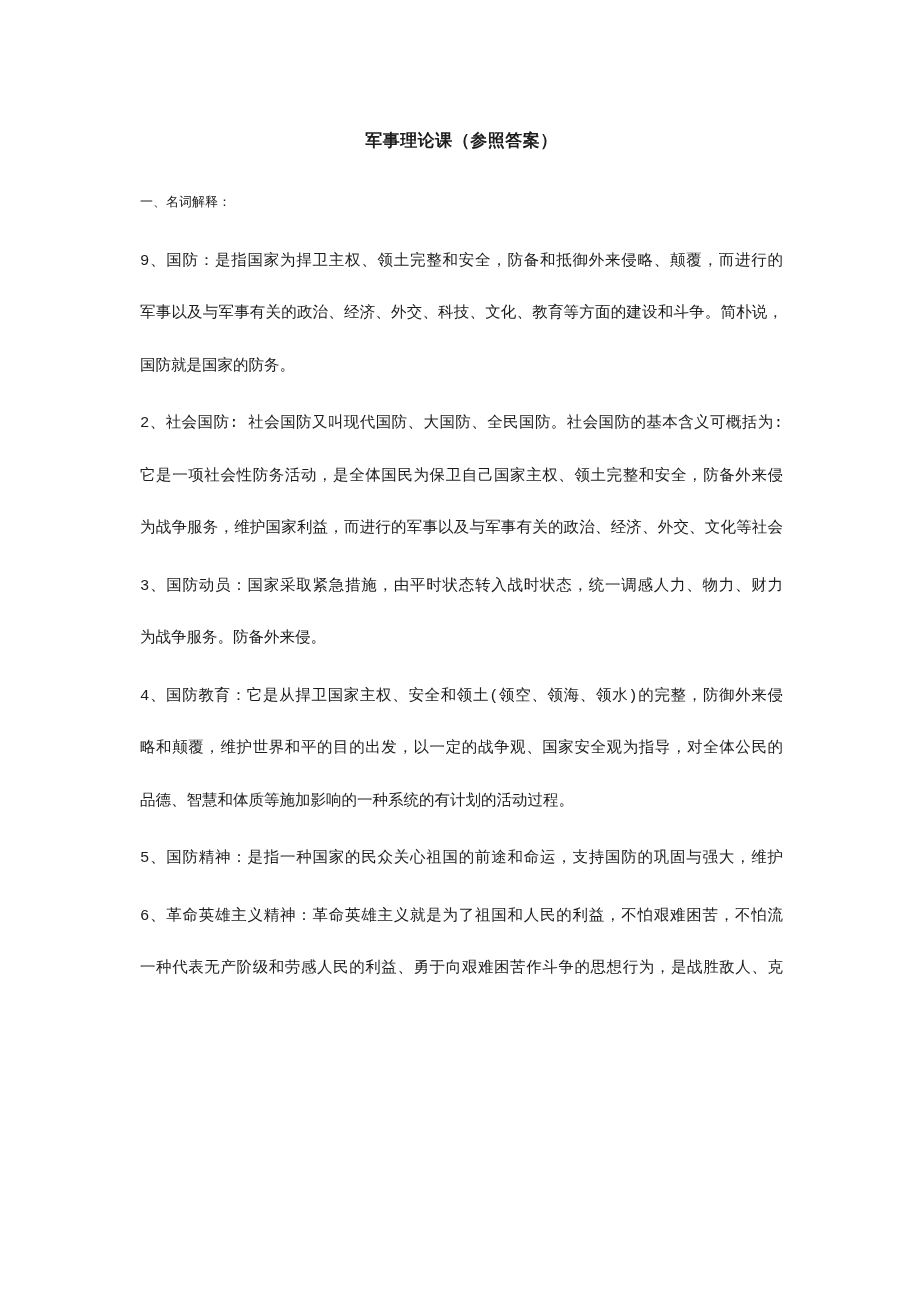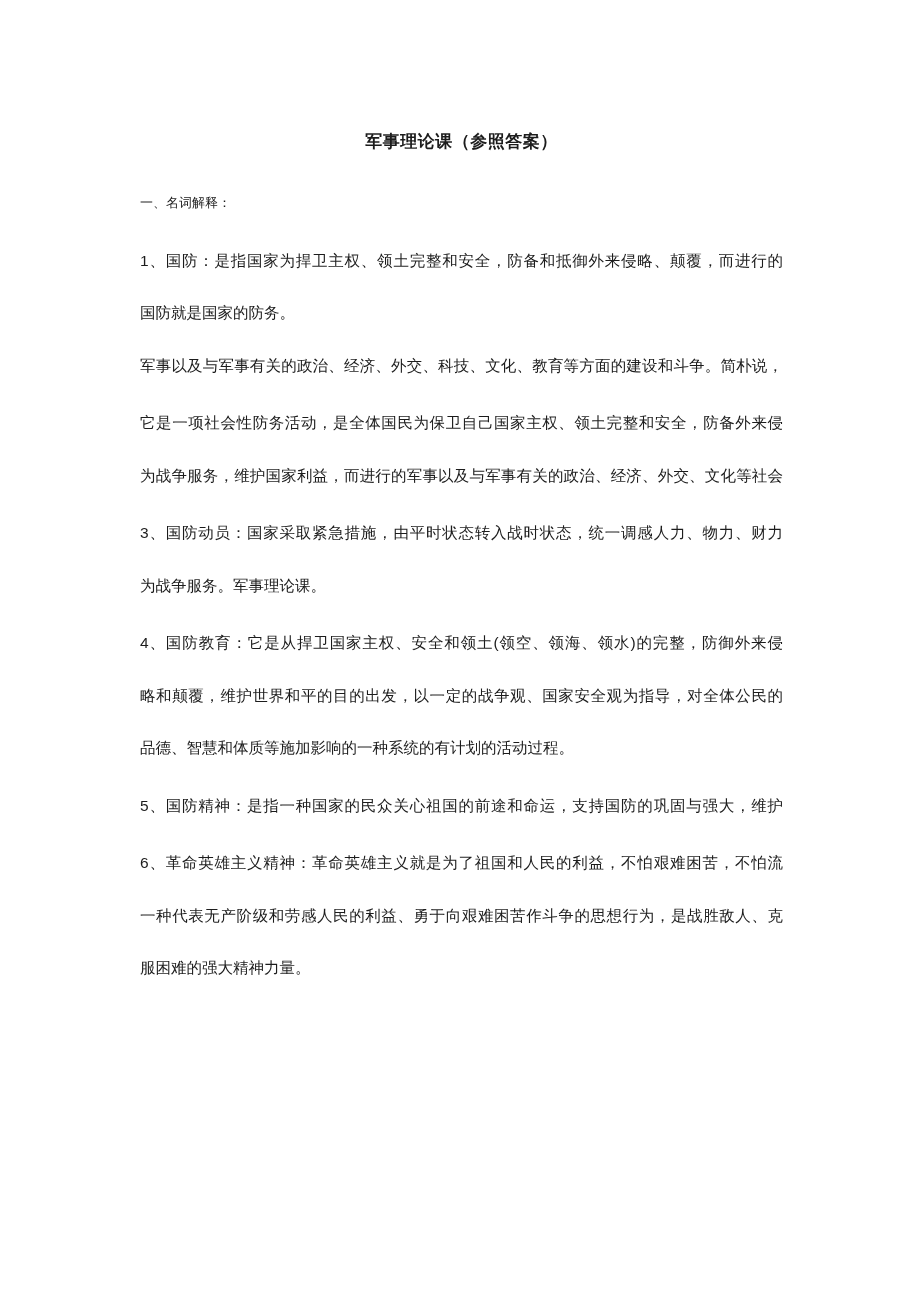--- a/index.html
+++ b/index.html
@@ -6,21 +6,21 @@
     margin: 0;
     padding: 0;
     background: #ffffff;
   }
   .page {
     position: relative;
     width: 920px;
     height: 1302px;
     background: #ffffff;
     overflow: hidden;
-    font-family: Liberation Sans, sans-serif;
+    font-family: Liberation Mono, monospace;
     color: #1c1c1c;
   }
   .content {
     padding: 128px 137px 0 140px; 
   }
   .title {
     margin: 0;
     font-size: 17px;
     font-weight: bold;
     line-height: 27px;
@@ -49,40 +49,40 @@
 </style>
 </head>
 <body>
 
 <div class="page">
   <div class="content">
     <h1 class="title">军事理论课（参照答案）</h1>
     <div class="heading">一、名词解释：</div>
     <div id="definitions">
         <div class="paragraph">
-          <div class="line">1、国防：是指国家为捍卫主权、领土完整和安全，防备和抵御外来侵略、颠覆，而进行的</div>
+          <div class="line">9、国防：是指国家为捍卫主权、领土完整和安全，防备和抵御外来侵略、颠覆，而进行的</div>
+          <div class="line">军事以及与军事有关的政治、经济、外交、科技、文化、教育等方面的建设和斗争。简朴说，</div>
           <div class="line last">国防就是国家的防务。</div>
-          <div class="line">军事以及与军事有关的政治、经济、外交、科技、文化、教育等方面的建设和斗争。简朴说，</div>
         </div>
         <div class="paragraph">
+          <div class="line">2、社会国防: 社会国防又叫现代国防、大国防、全民国防。社会国防的基本含义可概括为:</div>
           <div class="line">它是一项社会性防务活动，是全体国民为保卫自己国家主权、领土完整和安全，防备外来侵</div>
           <div class="line">为战争服务，维护国家利益，而进行的军事以及与军事有关的政治、经济、外交、文化等社会</div>
         </div>
         <div class="paragraph">
           <div class="line">3、国防动员：国家采取紧急措施，由平时状态转入战时状态，统一调感人力、物力、财力</div>
-          <div class="line last">为战争服务。军事理论课。</div>
+          <div class="line last">为战争服务。防备外来侵。</div>
         </div>
         <div class="paragraph">
           <div class="line">4、国防教育：它是从捍卫国家主权、安全和领土(领空、领海、领水)的完整，防御外来侵</div>
           <div class="line">略和颠覆，维护世界和平的目的出发，以一定的战争观、国家安全观为指导，对全体公民的</div>
           <div class="line last">品德、智慧和体质等施加影响的一种系统的有计划的活动过程。</div>
         </div>
         <div class="paragraph">
           <div class="line">5、国防精神：是指一种国家的民众关心祖国的前途和命运，支持国防的巩固与强大，维护</div>
         </div>
         <div class="paragraph">
           <div class="line">6、革命英雄主义精神：革命英雄主义就是为了祖国和人民的利益，不怕艰难困苦，不怕流</div>
           <div class="line">一种代表无产阶级和劳感人民的利益、勇于向艰难困苦作斗争的思想行为，是战胜敌人、克</div>
-          <div class="line last">服困难的强大精神力量。</div>
         </div>
       </div>
   </div>
 </div>
 
 </body></html>

